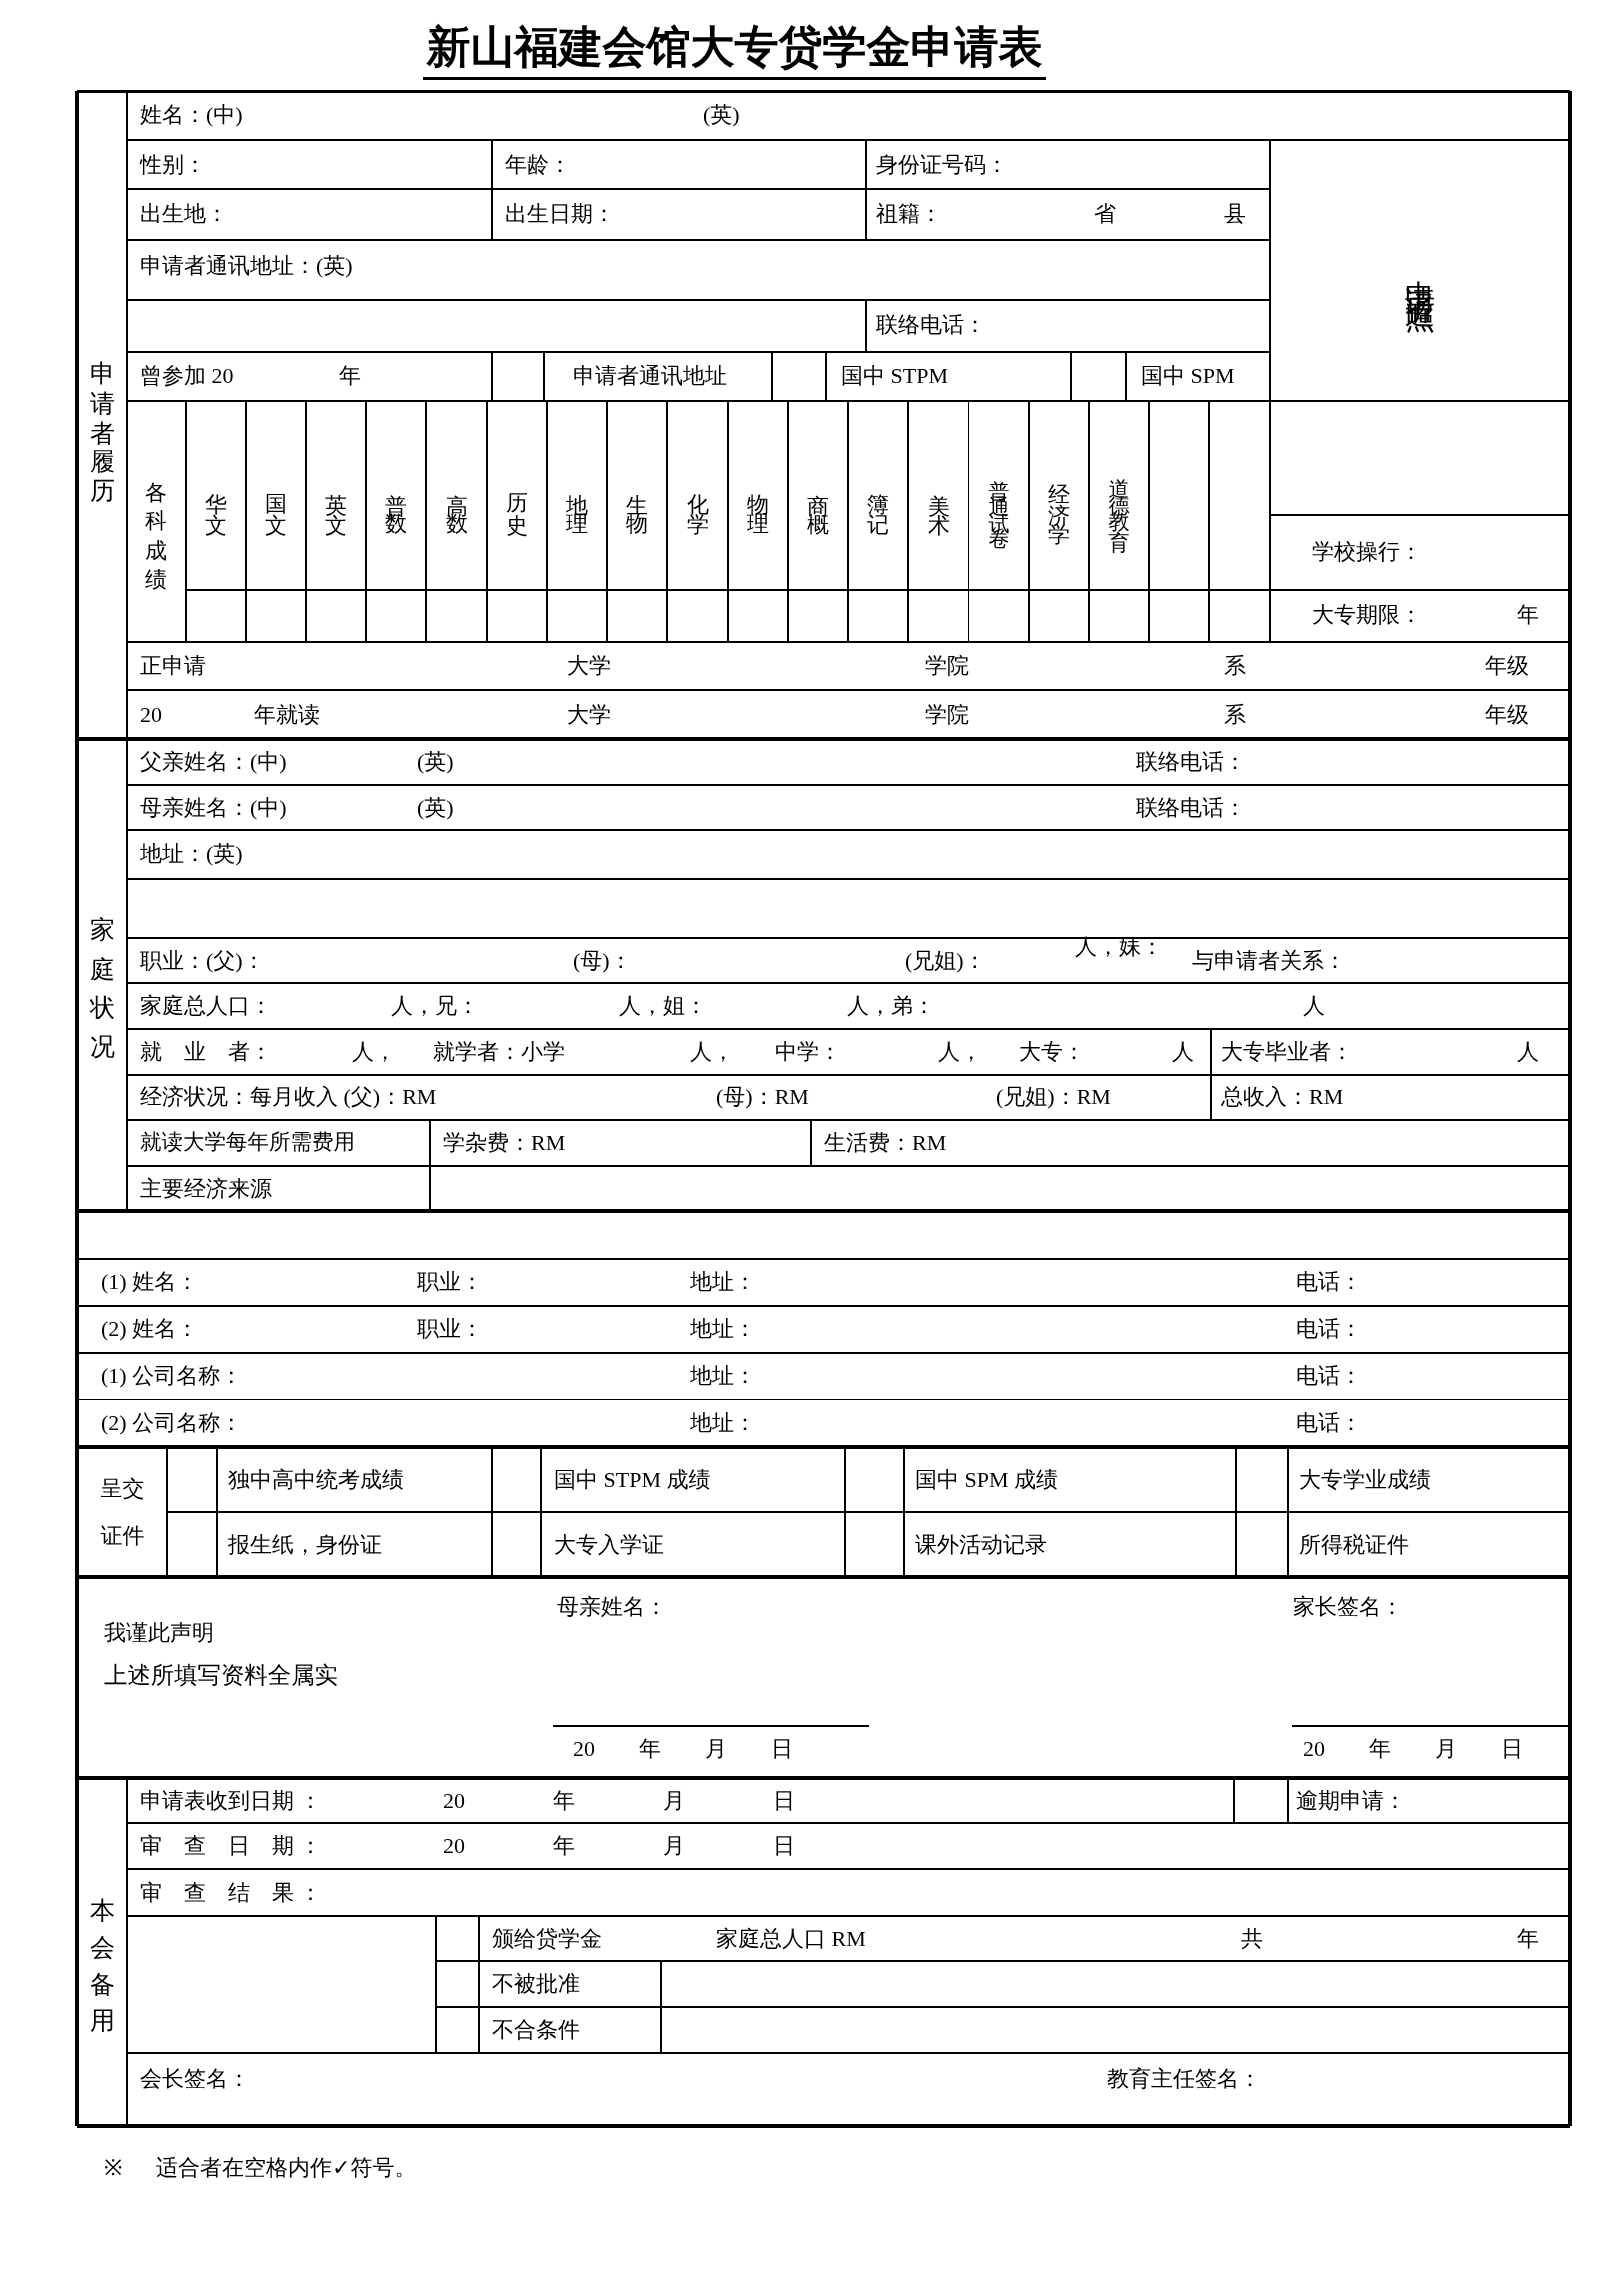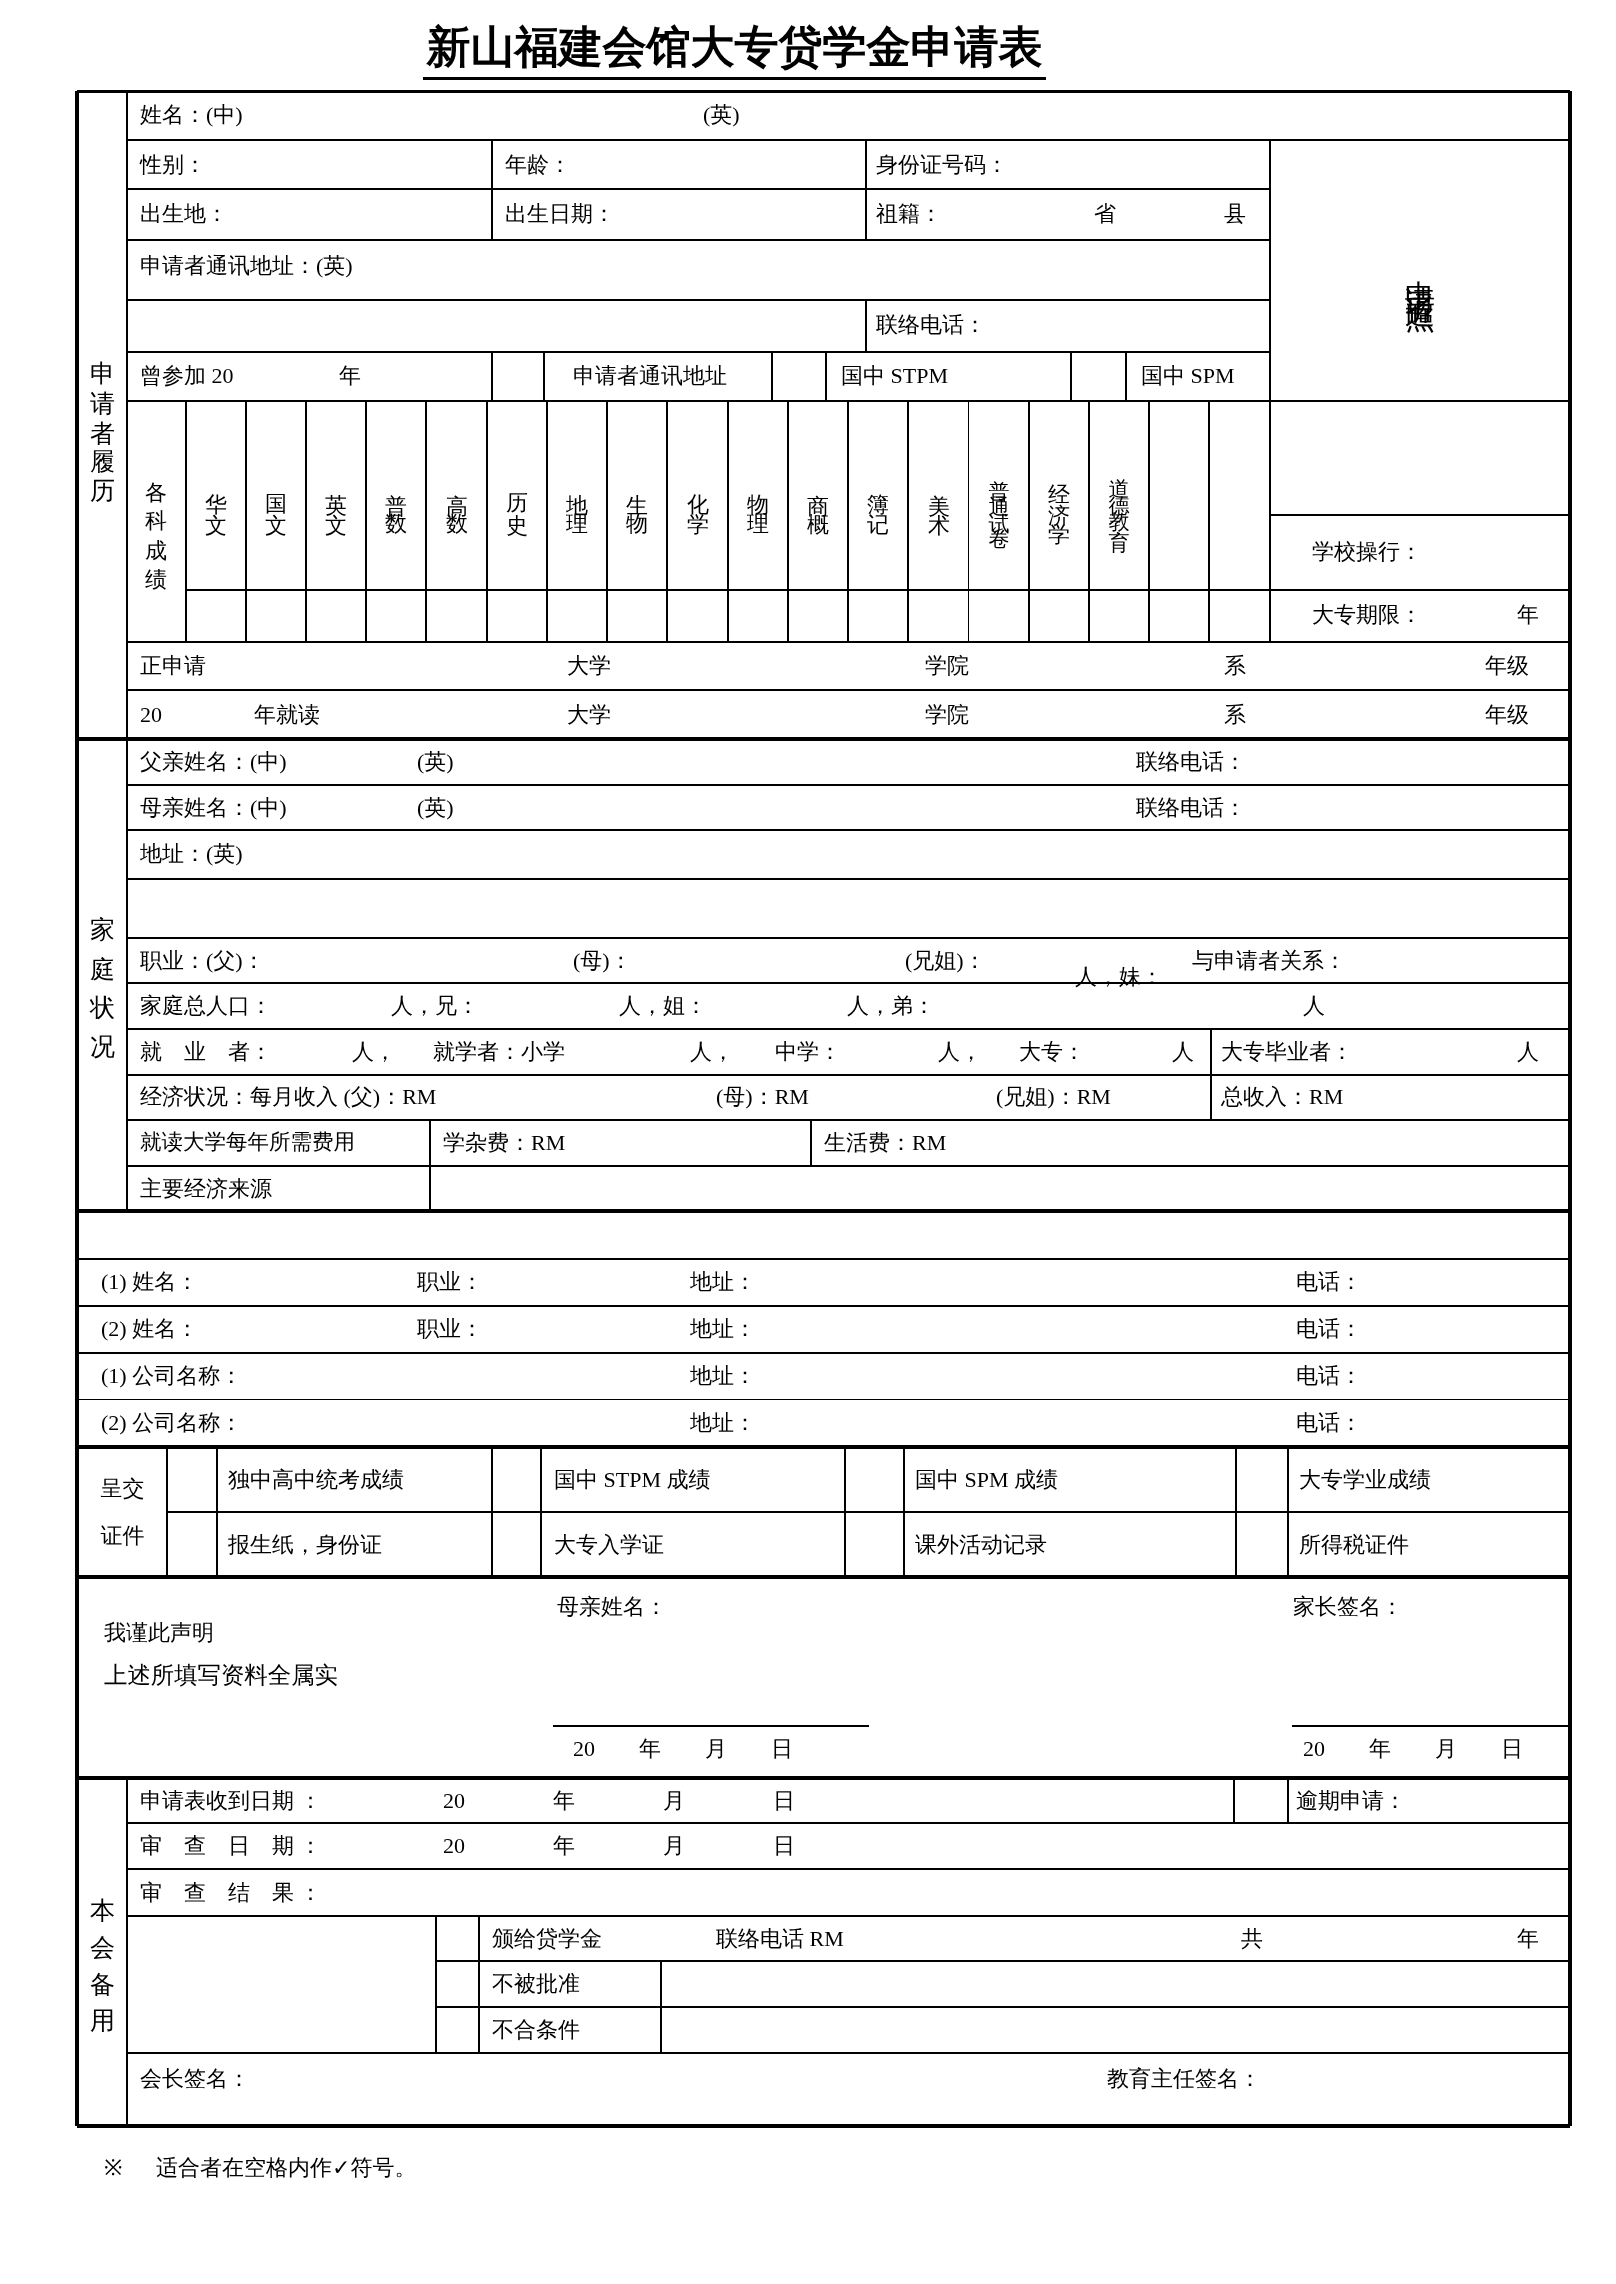--- a/index.html
+++ b/index.html
@@ -114,21 +114,21 @@
   <div class="t" style="left:1136px; top:797px;">联络电话：</div>
   <div class="t" style="left:140px; top:843px;">地址：(英)</div>
   <div class="t" style="left:140px; top:950px;">职业：(父)：</div>
   <div class="t" style="left:573px; top:950px;">(母)：</div>
   <div class="t" style="left:905px; top:950px;">(兄姐)：</div>
   <div class="t" style="left:1192px; top:950px;">与申请者关系：</div>
   <div class="t" style="left:140px; top:995px;">家庭总人口：</div>
   <div class="t" style="left:391px; top:995px;">人，兄：</div>
   <div class="t" style="left:619px; top:995px;">人，姐：</div>
   <div class="t" style="left:847px; top:995px;">人，弟：</div>
-  <div class="t" style="left:1075px; top:966px;">人，妹：</div>
+  <div class="t" style="left:1075px; top:938px;font-family:Liberation Mono, monospace;">人，妹：</div>
   <div class="t" style="left:1303px; top:995px;">人</div>
   <div class="t" style="left:140px; top:1041px;">就　业　者：</div>
   <div class="t" style="left:352px; top:1041px;">人，</div>
   <div class="t" style="left:433px; top:1041px;">就学者：小学</div>
   <div class="t" style="left:690px; top:1041px;">人，</div>
   <div class="t" style="left:775px; top:1041px;">中学：</div>
   <div class="t" style="left:938px; top:1041px;">人，</div>
   <div class="t" style="left:1019px; top:1041px;">大专：</div>
   <div class="t" style="left:1172px; top:1041px;">人</div>
   <div class="t" style="left:1221px; top:1041px;">大专毕业者：</div>
@@ -177,21 +177,21 @@
   <div class="t" style="left:573px; top:1738px;">20　　年　　月　　日</div>
   <div class="t" style="left:1303px; top:1738px;">20　　年　　月　　日</div>
 
   <div class="t" style="left:140px; top:1790px;">申请表收到日期 ：</div>
   <div class="t" style="left:443px; top:1790px;">20　　　　年　　　　月　　　　日</div>
   <div class="t" style="left:1296px; top:1790px;">逾期申请：</div>
   <div class="t" style="left:140px; top:1835px;">审　查　日　期 ：</div>
   <div class="t" style="left:443px; top:1835px;">20　　　　年　　　　月　　　　日</div>
   <div class="t" style="left:140px; top:1882px;">审　查　结　果 ：</div>
   <div class="t" style="left:492px; top:1928px;">颁给贷学金</div>
-  <div class="t" style="left:716px; top:1928px;">联络电话 RM</div>
+  <div class="t" style="left:716px; top:1928px;">家庭总人口 RM</div>
   <div class="t" style="left:1241px; top:1928px;">共</div>
   <div class="t" style="left:1517px; top:1928px;">年</div>
   <div class="t" style="left:492px; top:1973px;">不被批准</div>
   <div class="t" style="left:492px; top:2019px;">不合条件</div>
   <div class="t" style="left:140px; top:2068px;">会长签名：</div>
   <div class="t" style="left:1107px; top:2068px;">教育主任签名：</div>
 
   <div class="t footnote-mark" style="left:104px; top:2157px;">※</div>
   <div class="t" style="left:156px; top:2157px;">适合者在空格内作✓符号。</div>
 

